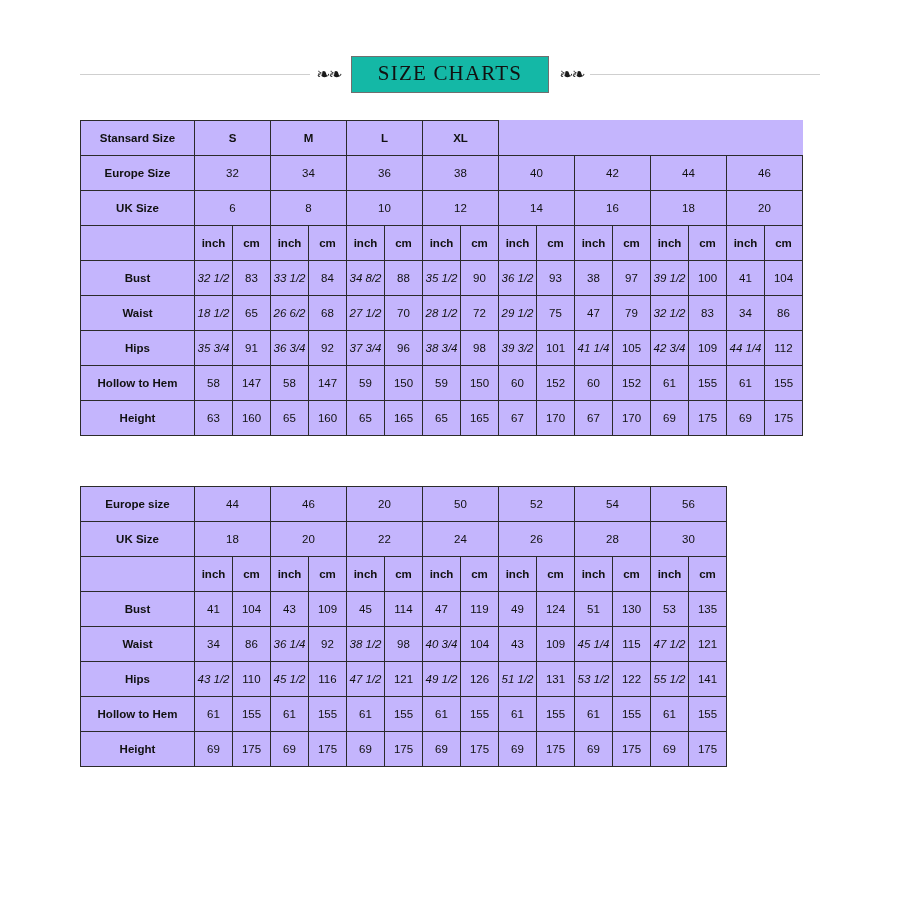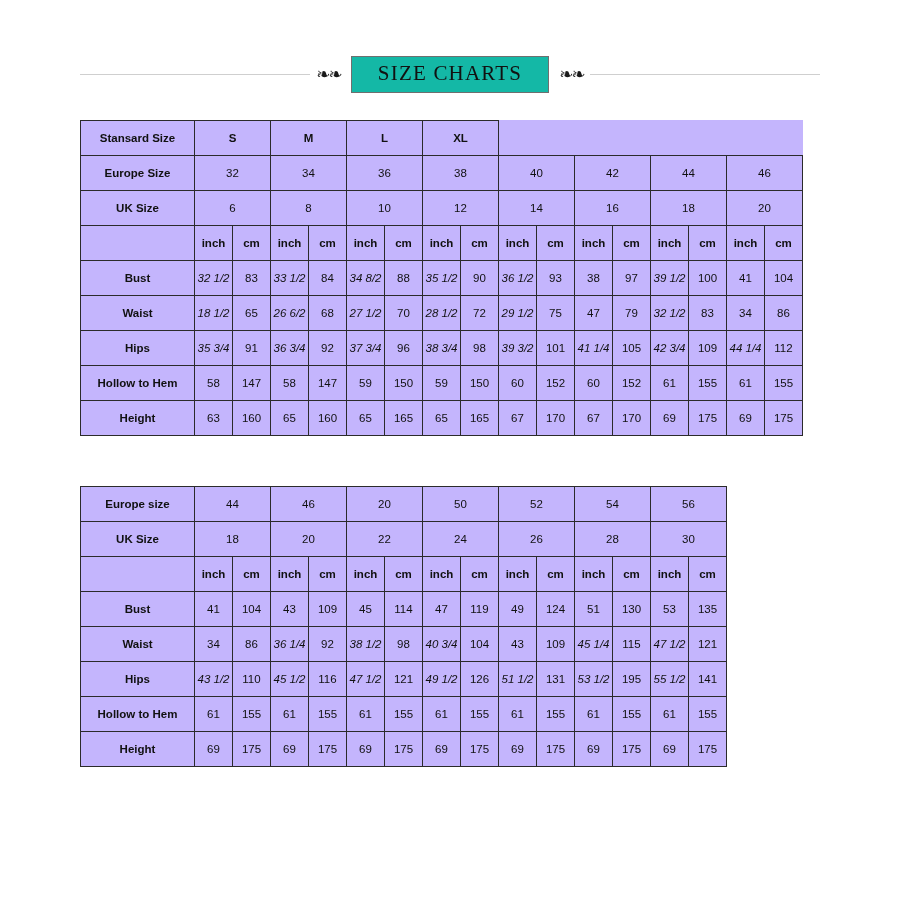--- a/index.html
+++ b/index.html
@@ -362,21 +362,21 @@
           <td>110</td>
           <td class="small">45 1/2</td>
           <td>116</td>
           <td class="small">47 1/2</td>
           <td>121</td>
           <td class="small">49 1/2</td>
           <td>126</td>
           <td class="small">51 1/2</td>
           <td>131</td>
           <td class="small">53 1/2</td>
-          <td>195</td>
+          <td>122</td>
           <td class="small">55 1/2</td>
           <td>141</td>
         </tr>
         <tr>
           <td class="rowlabel">Hollow to Hem</td>
           <td>61</td>
           <td>155</td>
           <td>61</td>
           <td>155</td>
           <td>61</td>

